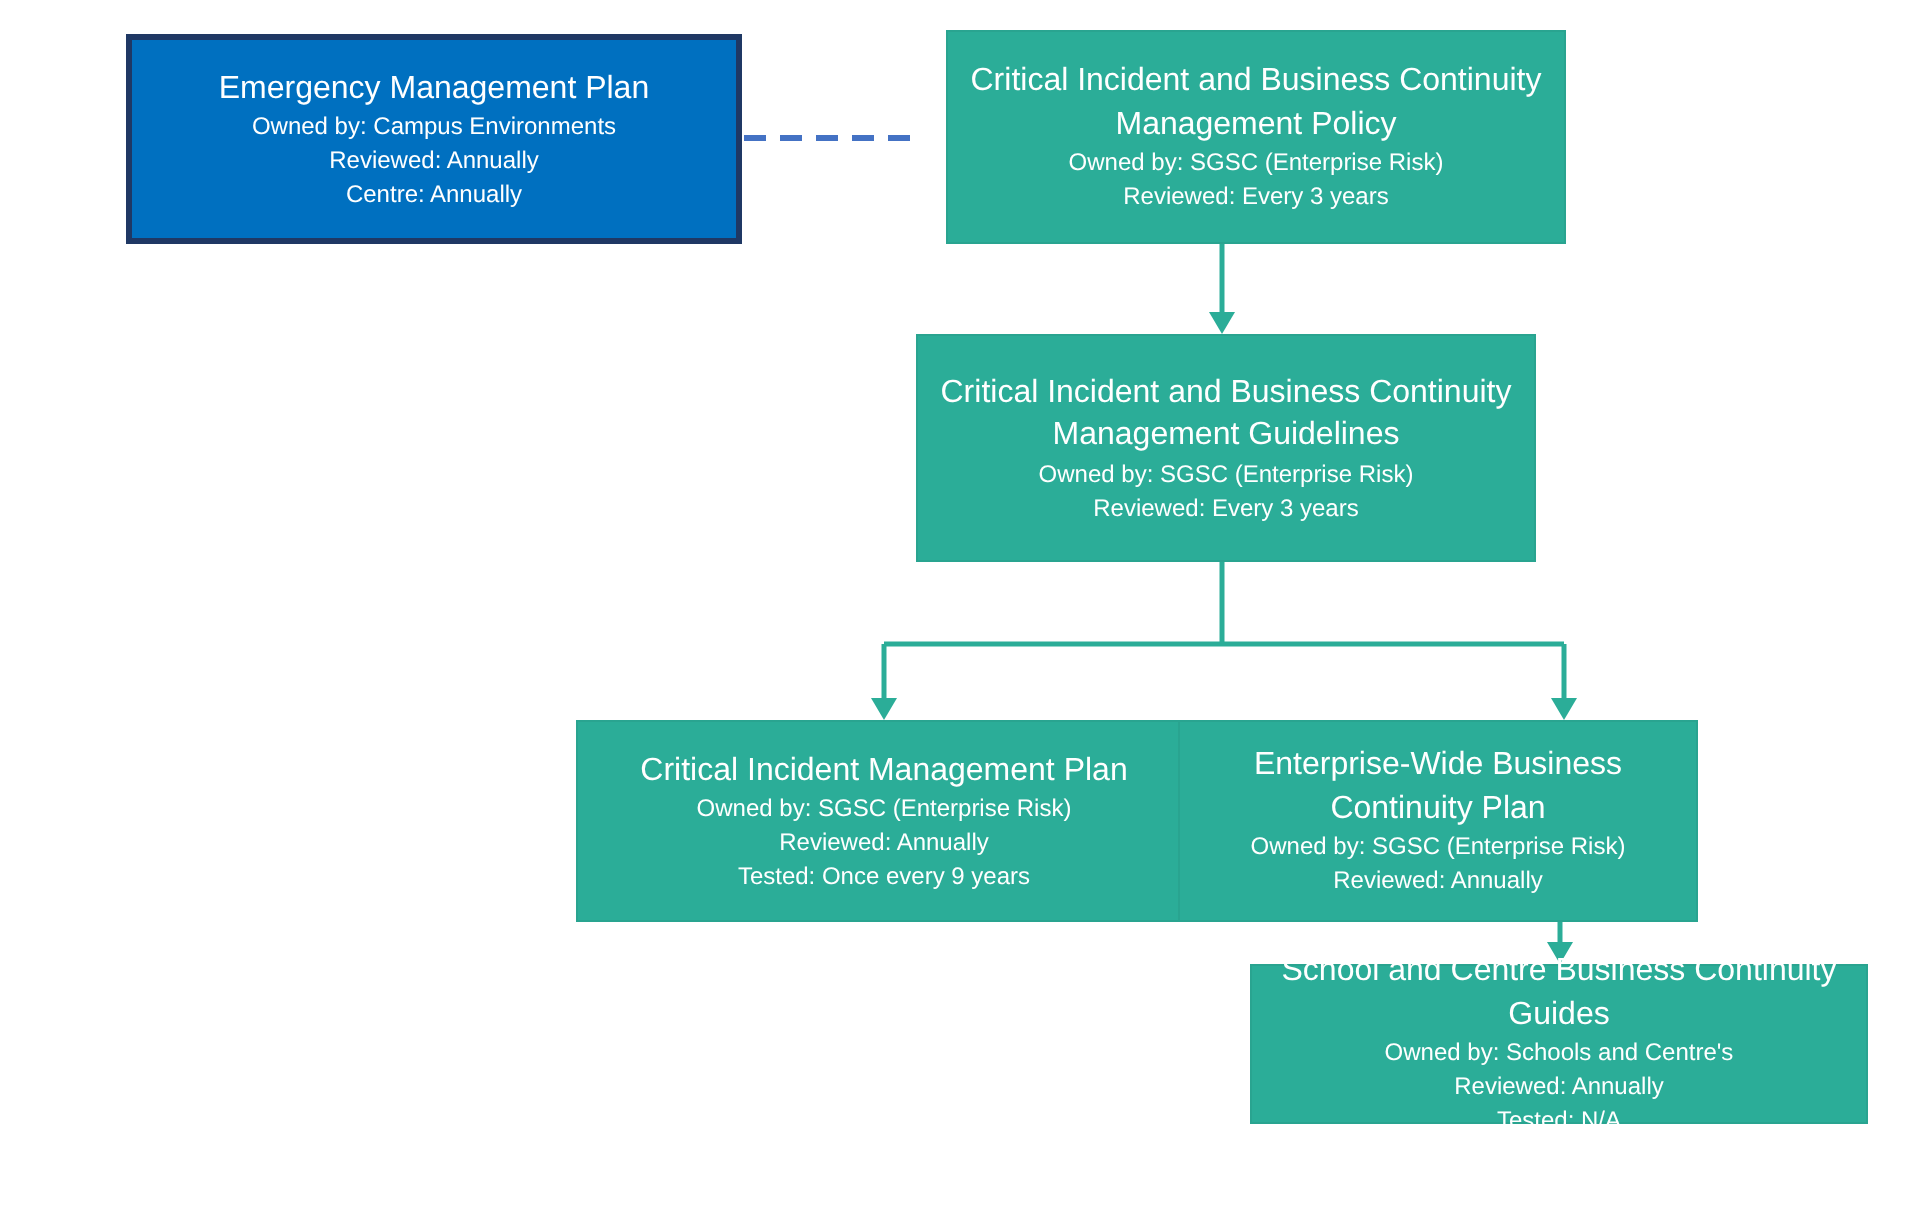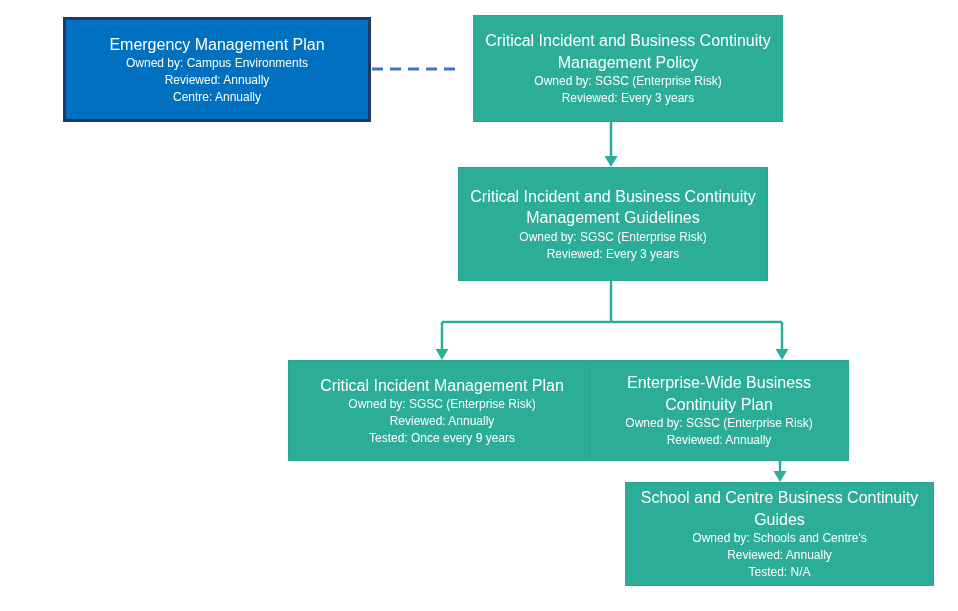--- a/index.html
+++ b/index.html
@@ -94,20 +94,20 @@
     <div class="node-line">Reviewed: Annually</div>
     <div class="node-line">Tested: Once every 9 years</div>
   </div>
 
   <div class="node teal" style="left:589px; top:360px; width:260px; height:101px;">
     <div class="node-title">Enterprise-Wide Business Continuity Plan</div>
     <div class="node-line">Owned by: SGSC (Enterprise Risk)</div>
     <div class="node-line">Reviewed: Annually</div>
   </div>
 
-  <div class="node teal" style="left:625px; top:482px; width:309px; height:104px;">
+  <div class="node teal" style="left:625px; top:482px; width:309px; height:80px;">
     <div class="node-title">School and Centre Business Continuity Guides</div>
     <div class="node-line">Owned by:  Schools and Centre's</div>
     <div class="node-line">Reviewed: Annually</div>
     <div class="node-line">Tested: N/A</div>
   </div>
 
 </div>
 
 </body></html>

